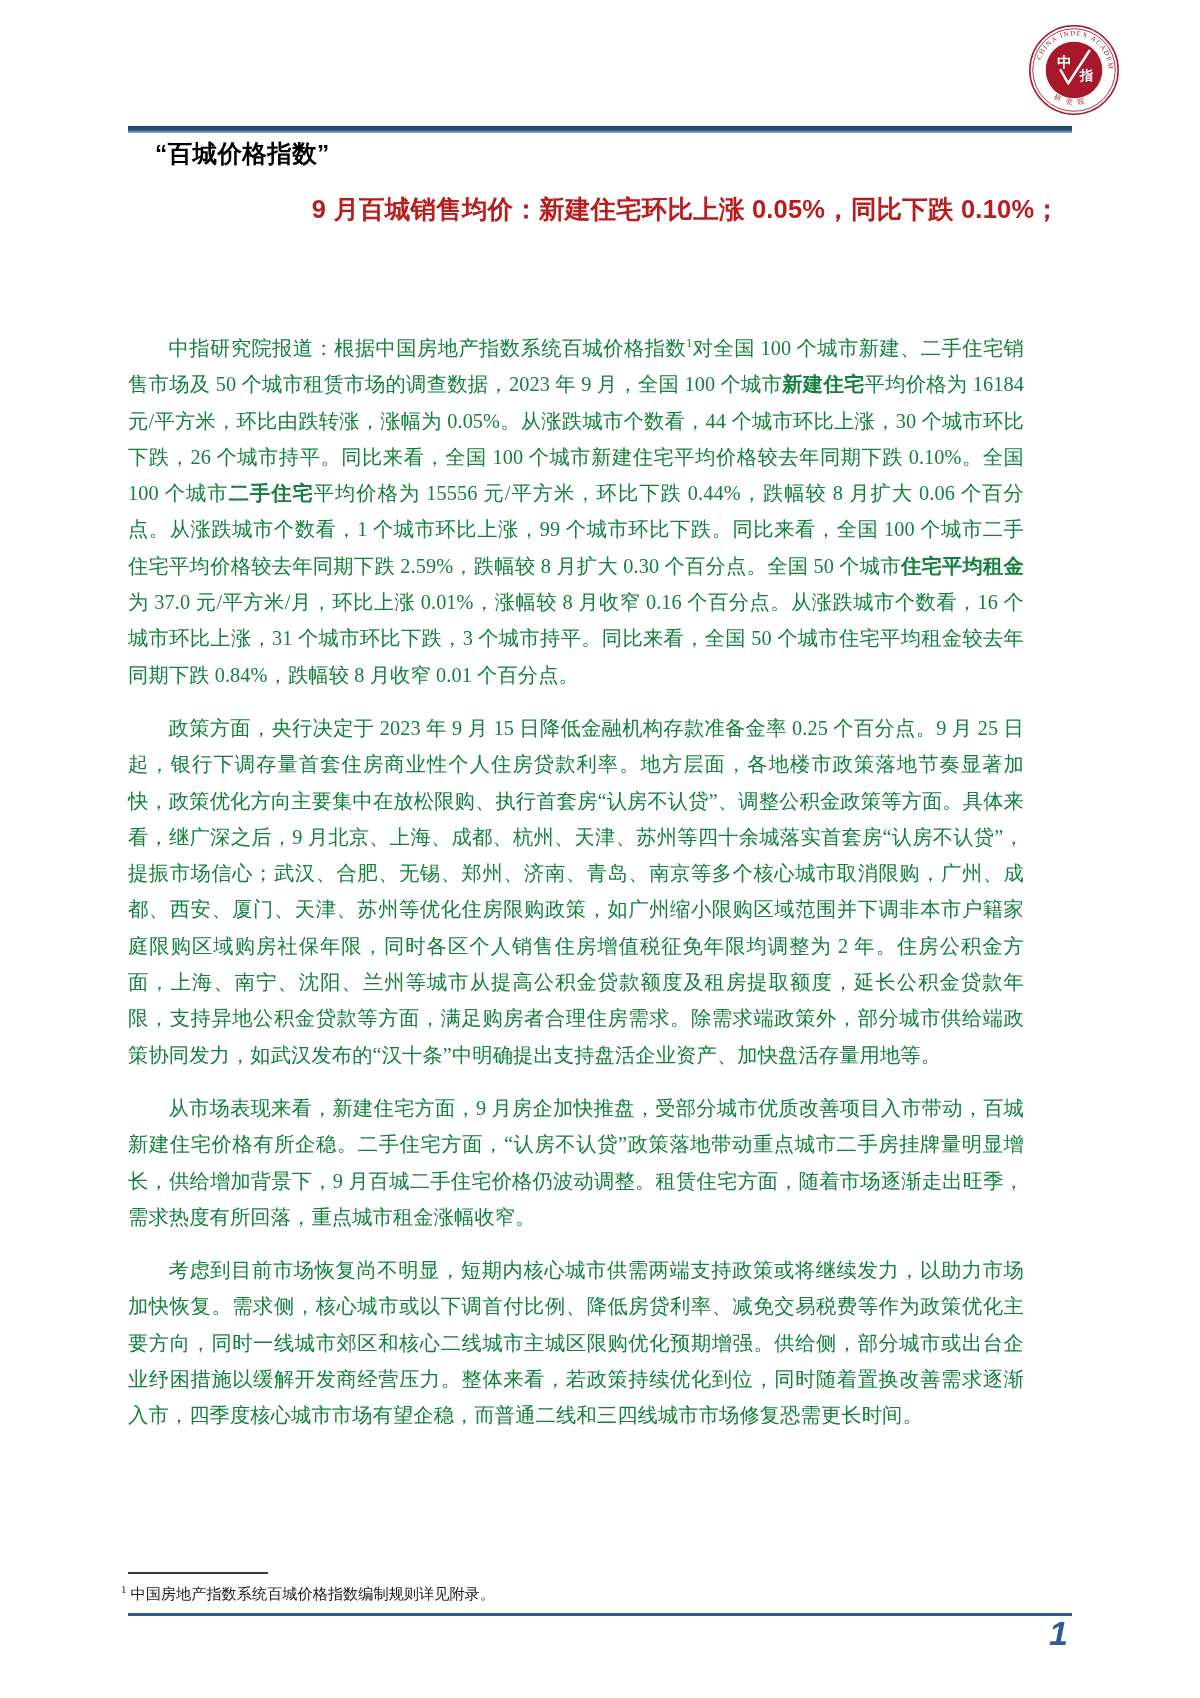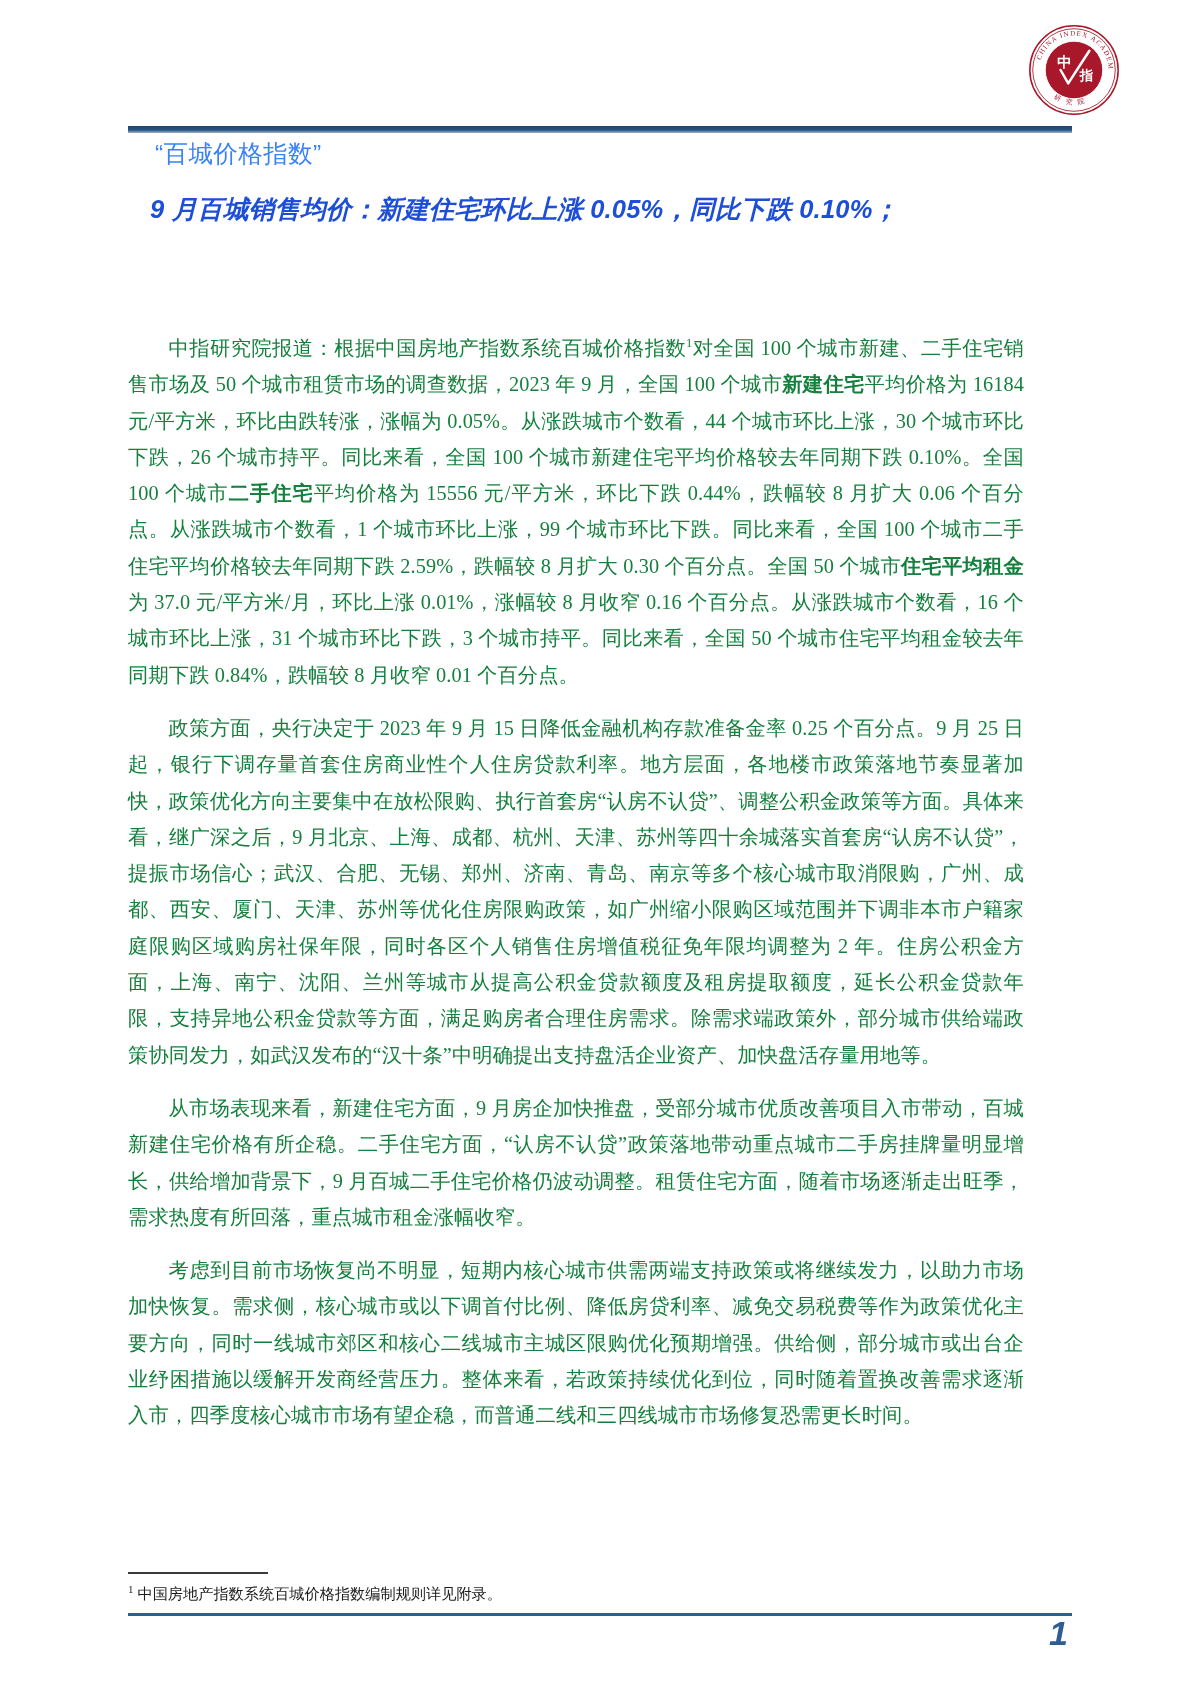--- a/index.html
+++ b/index.html
@@ -40,39 +40,39 @@
     height: 7px;
     background: linear-gradient(to bottom, #1f4571 0%, #23507f 55%, #9fb2c6 100%);
   }
 
   
   .section-label {
     position: absolute;
     left: 155px;
     top: 137px;
     font-family: "Liberation Sans", "DejaVu Sans", sans-serif;
-    font-weight: normal;
+    font-weight: bold;
     font-size: 24.5px;
-    color: #3b82f6;
+    color: #000000;
     letter-spacing: 0.4px;
   }
 
   
   .headline {
     position: absolute;
     left: 150px;
     top: 186px;
     width: 910px;
+    text-align: right;
     font-family: "Liberation Sans", "DejaVu Sans", sans-serif;
     font-weight: bold;
-    color: #1d4ed8;
+    color: #b91c1c;
     font-size: 25.5px;
     line-height: 47px;
     letter-spacing: 0.2px;
-    font-style: italic;
   }
   .headline .hl-line { white-space: nowrap; }
 
   
   .body-col {
     position: absolute;
     left: 128px;
     top: 330px;
     width: 896px;
   }
@@ -97,21 +97,21 @@
   .fn-rule {
     position: absolute;
     left: 128px;
     top: 1572px;
     width: 140px;
     height: 2px;
     background: #3a3a3a;
   }
   .footnote {
     position: absolute;
-    left: 128px;
+    left: 121px;
     top: 1582px;
     width: 880px;
     font-size: 15.2px;
     line-height: 24px;
     color: #1c1c1c;
   }
   .footnote sup {
     font-size: 0.72em;
     vertical-align: super;
     line-height: 0;

